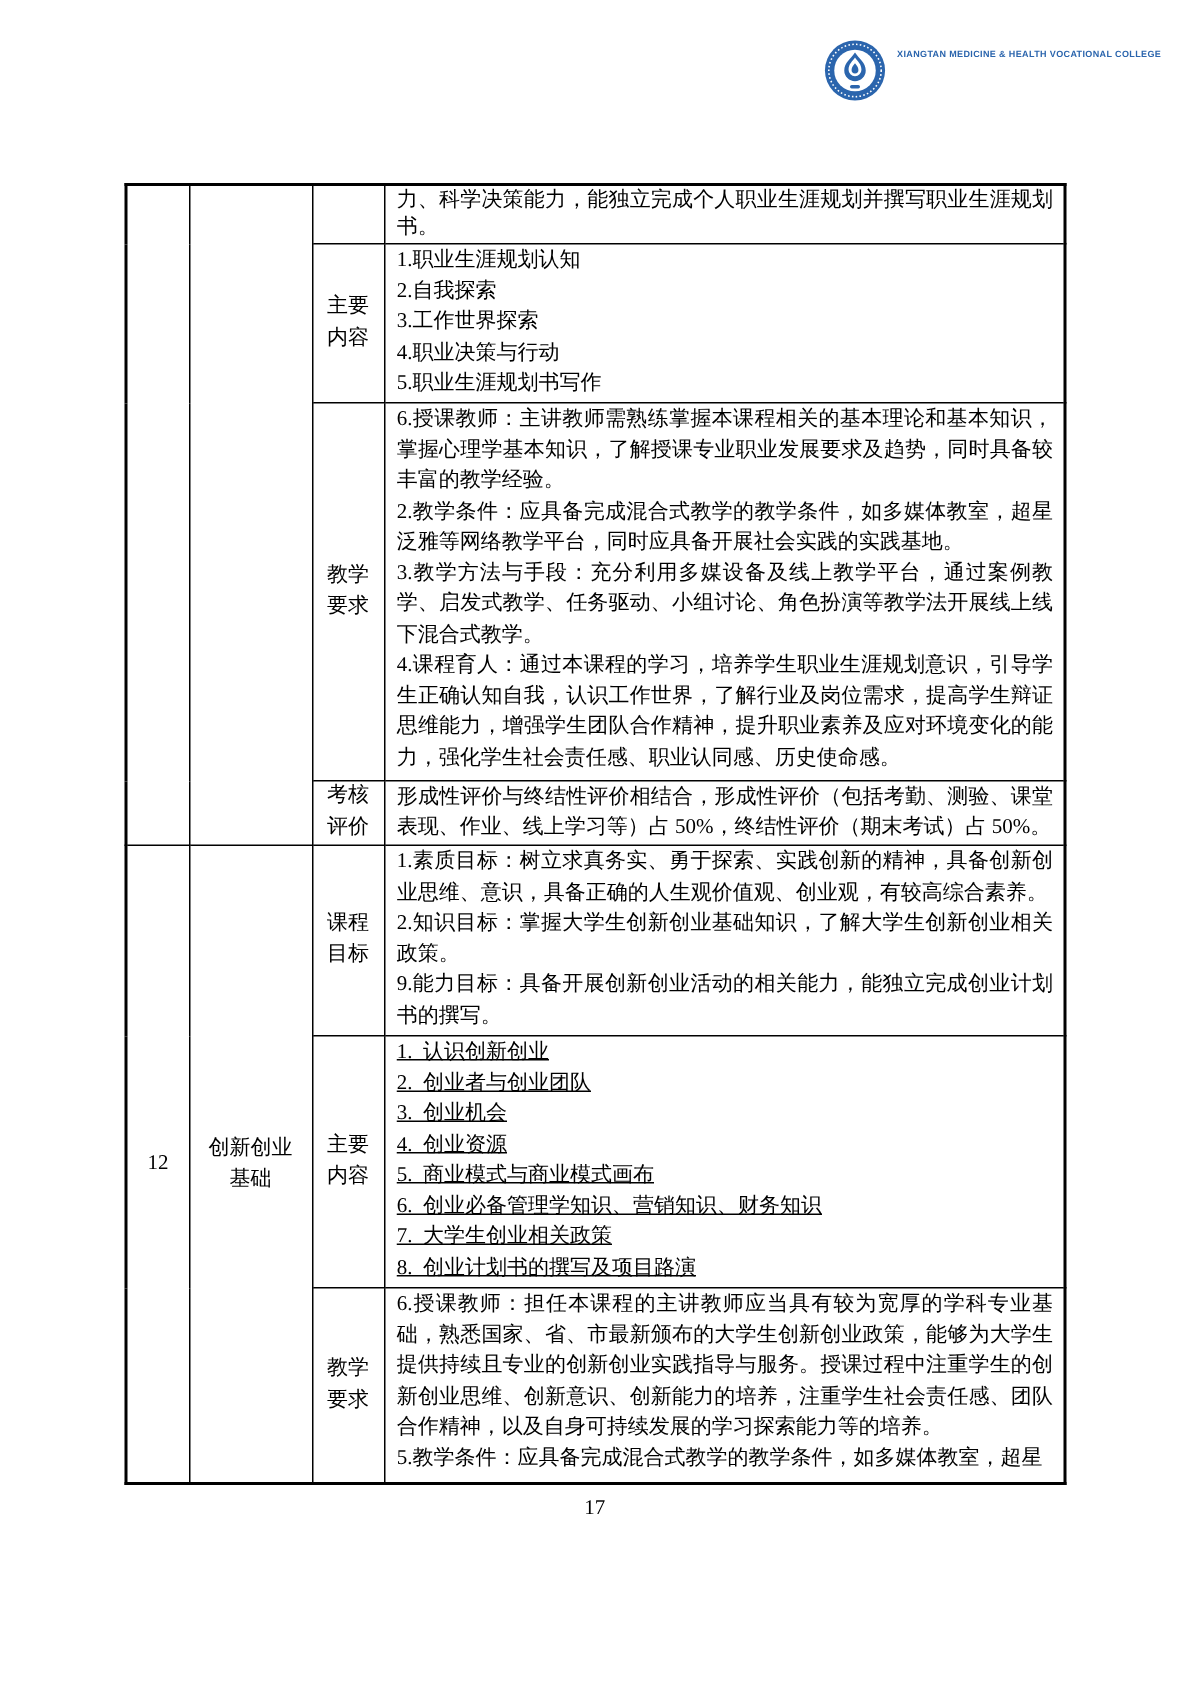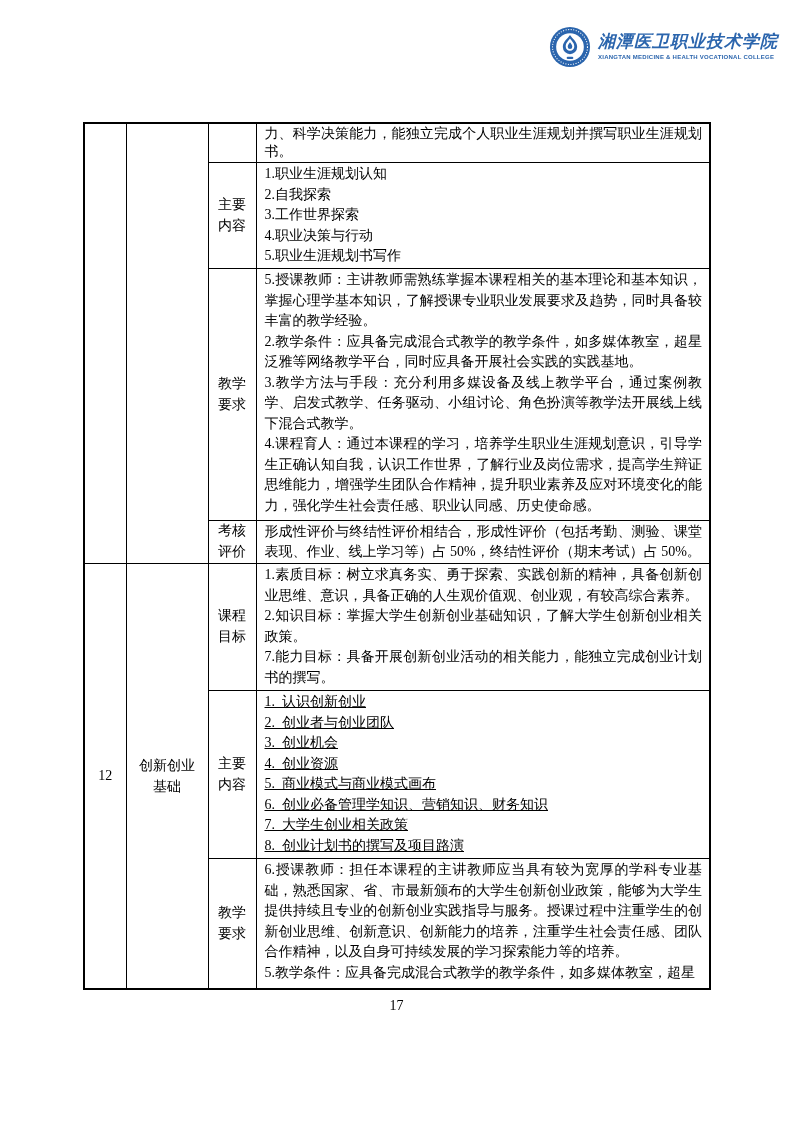--- a/index.html
+++ b/index.html
@@ -59,21 +59,20 @@
   <svg class="emblem" viewBox="0 0 44 44">
     <circle cx="22" cy="22" r="21" fill="#2b65ad"></circle>
     <circle cx="22" cy="22" r="18.3" fill="none" stroke="#ffffff" stroke-width="1.1" stroke-dasharray="1.1 1.6"></circle>
     <circle cx="22" cy="22" r="14.5" fill="#ffffff"></circle>
     <path d="M22 9.5c-3 4.5-7.5 7-7.5 12.5a7.5 7.5 0 0 0 15 0c0-5.5-4.5-8-7.5-12.5z" fill="#2b65ad"></path>
     <path d="M22 13c-1.8 2.8-4.5 4.5-4.5 8.5a4.5 4.5 0 0 0 9 0c0-4-2.7-5.7-4.5-8.5z" fill="#ffffff"></path>
     <path d="M22 17c-1 1.6-2.4 2.6-2.4 4.7a2.4 2.4 0 0 0 4.8 0c0-2.1-1.4-3.1-2.4-4.7z" fill="#2b65ad"></path>
     <rect x="18.5" y="32.2" width="7" height="2.4" rx="1.2" fill="#2b65ad"></rect>
   </svg>
   <div class="logo-text">
-    <div class="college-cn">湘潭医卫职业技术学院</div>
     <div class="college-en">XIANGTAN MEDICINE &amp; HEALTH VOCATIONAL COLLEGE</div>
   </div>
 </div>
 
 <table class="doc-table">
   <colgroup>
     <col style="width:42px">
       <col style="width:82px">
       <col style="width:48px">
       <col style="width:454px">
@@ -94,42 +93,42 @@
       </td>
       <td class="content">
         <div class="cb h105"><div>1.职业生涯规划认知</div><div>2.自我探索</div><div>3.工作世界探索</div><div>4.职业决策与行动</div><div>5.职业生涯规划书写作</div></div>
       </td>
     </tr>
     <tr>
       <td class="center-cell" style="height:251px">
         <span class="lbl">教学要求</span>
       </td>
       <td class="content">
-        <div class="cb h249"><div>5.授课教师：主讲教师需熟练掌握本课程相关的基本理论和基本知识，掌握心理学基本知识，了解授课专业职业发展要求及趋势，同时具备较丰富的教学经验。</div><div>2.教学条件：应具备完成混合式教学的教学条件，如多媒体教室，超星泛雅等网络教学平台，同时应具备开展社会实践的实践基地。</div><div>3.教学方法与手段：充分利用多媒设备及线上教学平台，通过案例教学、启发式教学、任务驱动、小组讨论、角色扮演等教学法开展线上线下混合式教学。</div><div>4.课程育人：通过本课程的学习，培养学生职业生涯规划意识，引导学生正确认知自我，认识工作世界，了解行业及岗位需求，提高学生辩证思维能力，增强学生团队合作精神，提升职业素养及应对环境变化的能力，强化学生社会责任感、职业认同感、历史使命感。</div></div>
+        <div class="cb h249"><div>6.授课教师：主讲教师需熟练掌握本课程相关的基本理论和基本知识，掌握心理学基本知识，了解授课专业职业发展要求及趋势，同时具备较丰富的教学经验。</div><div>2.教学条件：应具备完成混合式教学的教学条件，如多媒体教室，超星泛雅等网络教学平台，同时应具备开展社会实践的实践基地。</div><div>3.教学方法与手段：充分利用多媒设备及线上教学平台，通过案例教学、启发式教学、任务驱动、小组讨论、角色扮演等教学法开展线上线下混合式教学。</div><div>4.课程育人：通过本课程的学习，培养学生职业生涯规划意识，引导学生正确认知自我，认识工作世界，了解行业及岗位需求，提高学生辩证思维能力，增强学生团队合作精神，提升职业素养及应对环境变化的能力，强化学生社会责任感、职业认同感、历史使命感。</div></div>
       </td>
     </tr>
     <tr>
       <td class="center-cell" style="height:42px">
         <span class="lbl">考核评价</span>
       </td>
       <td class="content">
         <div class="cb h40"><div>形成性评价与终结性评价相结合，形成性评价（包括考勤、测验、课堂表现、作业、线上学习等）占 50%，终结性评价（期末考试）占 50%。</div></div>
       </td>
     </tr>
 
     <tr>
       <td class="center-cell" rowspan="3">12</td>
       <td class="center-cell" rowspan="3">
         <span class="lbl4">创新创业基础</span>
       </td>
       <td class="center-cell" style="height:126px">
         <span class="lbl">课程目标</span>
       </td>
       <td class="content">
-        <div class="cb h124"><div>1.素质目标：树立求真务实、勇于探索、实践创新的精神，具备创新创业思维、意识，具备正确的人生观价值观、创业观，有较高综合素养。</div><div>2.知识目标：掌握大学生创新创业基础知识，了解大学生创新创业相关政策。</div><div>7.能力目标：具备开展创新创业活动的相关能力，能独立完成创业计划书的撰写。</div></div>
+        <div class="cb h124"><div>1.素质目标：树立求真务实、勇于探索、实践创新的精神，具备创新创业思维、意识，具备正确的人生观价值观、创业观，有较高综合素养。</div><div>2.知识目标：掌握大学生创新创业基础知识，了解大学生创新创业相关政策。</div><div>9.能力目标：具备开展创新创业活动的相关能力，能独立完成创业计划书的撰写。</div></div>
       </td>
     </tr>
     <tr>
       <td class="center-cell" style="height:167px">
         <span class="lbl">主要内容</span>
       </td>
       <td class="content">
         <div class="cb h165"><div>1.  认识创新创业</div><div>2.  创业者与创业团队</div><div>3.  创业机会</div><div>4.  创业资源</div><div>5.  商业模式与商业模式画布</div><div>6.  创业必备管理学知识、营销知识、财务知识</div><div>7.  大学生创业相关政策</div><div>8.  创业计划书的撰写及项目路演</div></div>
       </td>
     </tr>

